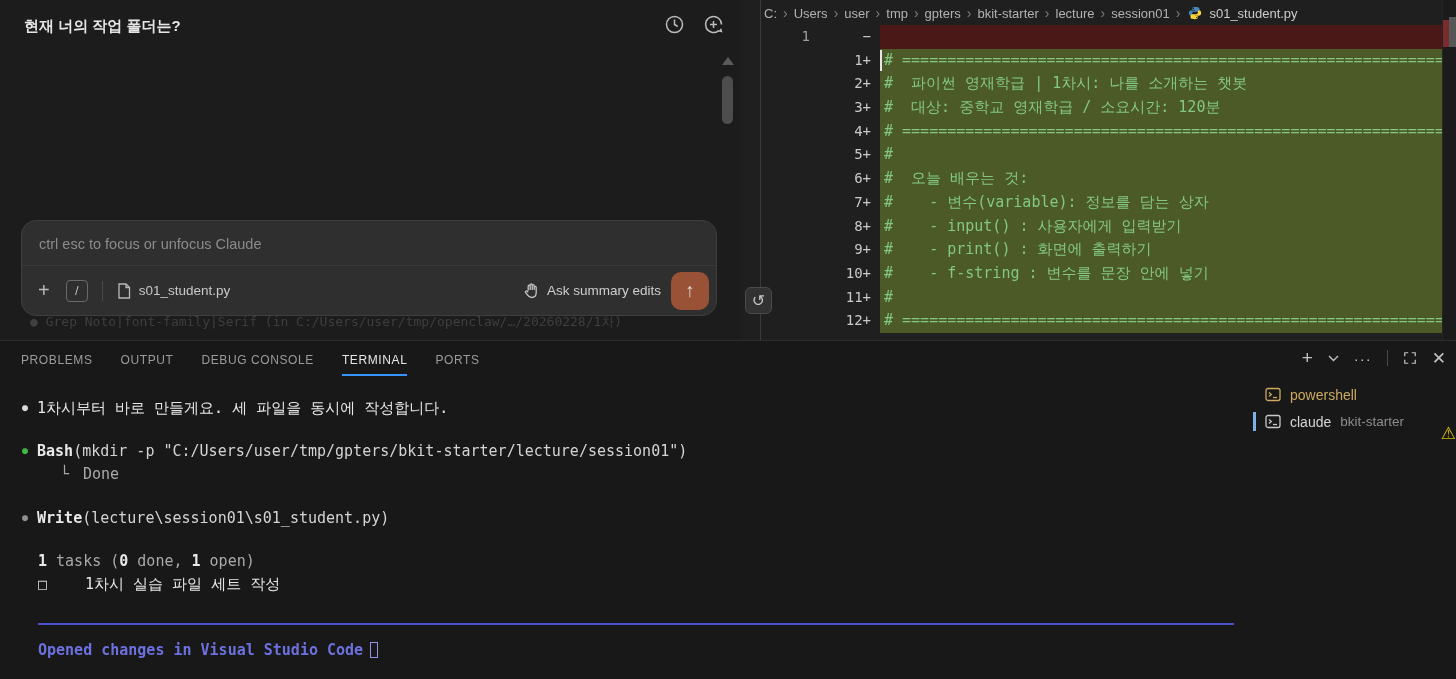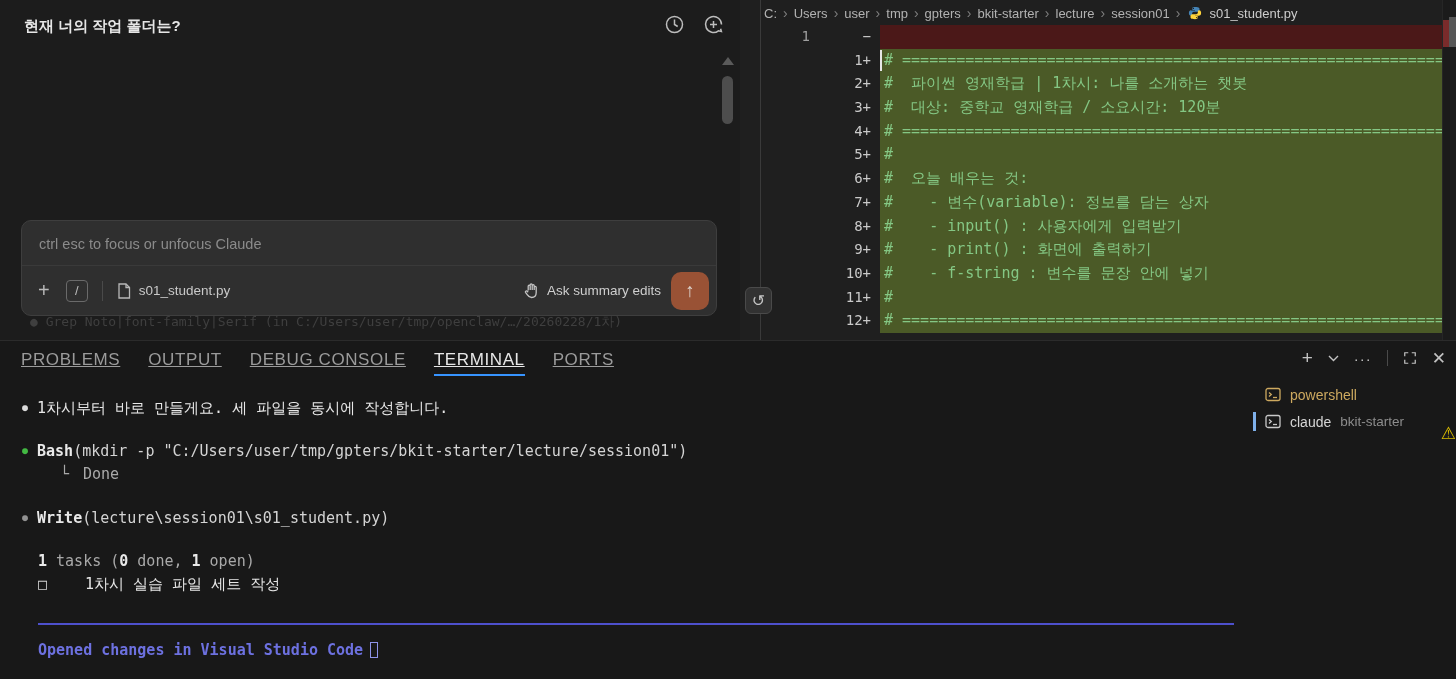--- a/index.html
+++ b/index.html
@@ -21,21 +21,21 @@
   .cp-scroll-arrow { position:absolute; left:722px; top:57px; width:0; height:0;
                      border-left:6px solid transparent; border-right:6px solid transparent;
                      border-bottom:8px solid #5a5a5a; }
   .cp-scroll-thumb { position:absolute; left:722px; top:76px; width:11px; height:48px;
                      background:#4d4d4d; border-radius:6px; }
 
   .bg-grep { position:absolute; left:30px; top:313px; font-family:"DejaVu Sans Mono", monospace;
              font-size:13px; color:#3f3f3f; white-space:nowrap; z-index:1; }
 
   .input-box { position:absolute; left:21px; top:220px; width:696px; height:96px;
-               background:#2f2f2f; border:1px solid #3e3e3e; border-radius:10px; z-index:2; }
+               background:#2f2f2f; border:1px solid #3e3e3e; border-radius:15px; z-index:2; }
   .ib-placeholder { position:absolute; left:17px; top:15px; font-size:14.5px; color:#8b8b8b; }
   .ib-toolbar { position:absolute; left:0; right:0; bottom:0; height:50px; border-top:1px solid #3a3a3a;
                 display:flex; align-items:center; padding:0 7px 0 16px; }
   .ib-plus { font-size:20px; color:#b9b9b9; font-weight:400; margin-right:16px; cursor:pointer; }
   .ib-slash { width:22px; height:22px; border:1.4px solid #6a6a6a; border-radius:4px; color:#bdbdbd;
               font-size:13px; display:flex; align-items:center; justify-content:center; margin-right:14px; }
   .ib-vdiv { width:1px; height:20px; background:#4a4a4a; margin-right:14px; }
   .ib-file { display:flex; align-items:center; gap:8px; font-size:13.5px; color:#c9c9c9; }
   .ib-right { margin-left:auto; display:flex; align-items:center; gap:10px; }
   .ib-perm { display:flex; align-items:center; gap:8px; font-size:13.5px; color:#cfcfcf; cursor:pointer; }
@@ -69,22 +69,22 @@
   .ruler-thumb { position:absolute; right:0; top:17px; width:7px; height:30px; background:#565656; }
 
   .undo-btn { position:absolute; left:5px; top:287px; width:27px; height:27px; background:#323232;
               border:1px solid #4a4a4a; border-radius:6px; color:#c5c5c5; font-size:16px;
               display:flex; align-items:center; justify-content:center; z-index:3; cursor:pointer; }
 
   
   .terminal-panel { position:absolute; left:0; top:340px; width:1456px; height:339px;
                     background:#181818; border-top:1px solid #2b2b2b; }
   .tabbar { position:absolute; left:21px; top:0; height:38px; display:flex; gap:28px; align-items:stretch; }
-  .tab { font-size:17px; letter-spacing:.6px; color:#9b9b9b; display:flex; align-items:center;
-         position:relative; cursor:pointer;text-decoration:underline; }
+  .tab { font-size:12px; letter-spacing:.6px; color:#9b9b9b; display:flex; align-items:center;
+         position:relative; cursor:pointer; }
   .tab.active { color:#e7e7e7; }
   .tab.active::after { content:""; position:absolute; left:0; right:0; bottom:3px; height:2px; background:#3794ff; }
   .tab-actions { position:absolute; right:10px; top:6px; display:flex; align-items:center; gap:15px;
                  color:#c2c2c2; font-size:15px; }
   .ta-div { width:1px; height:16px; background:#4a4a4a; }
   .ta { cursor:pointer; display:flex; align-items:center; }
 
   .tl { position:absolute; font-family:"DejaVu Sans Mono", monospace; font-size:15px; color:#d4d4d4;
         white-space:pre; display:flex; align-items:baseline; }
   .blt { font-size:10px; margin-right:9px; position:relative; top:-2px; }

